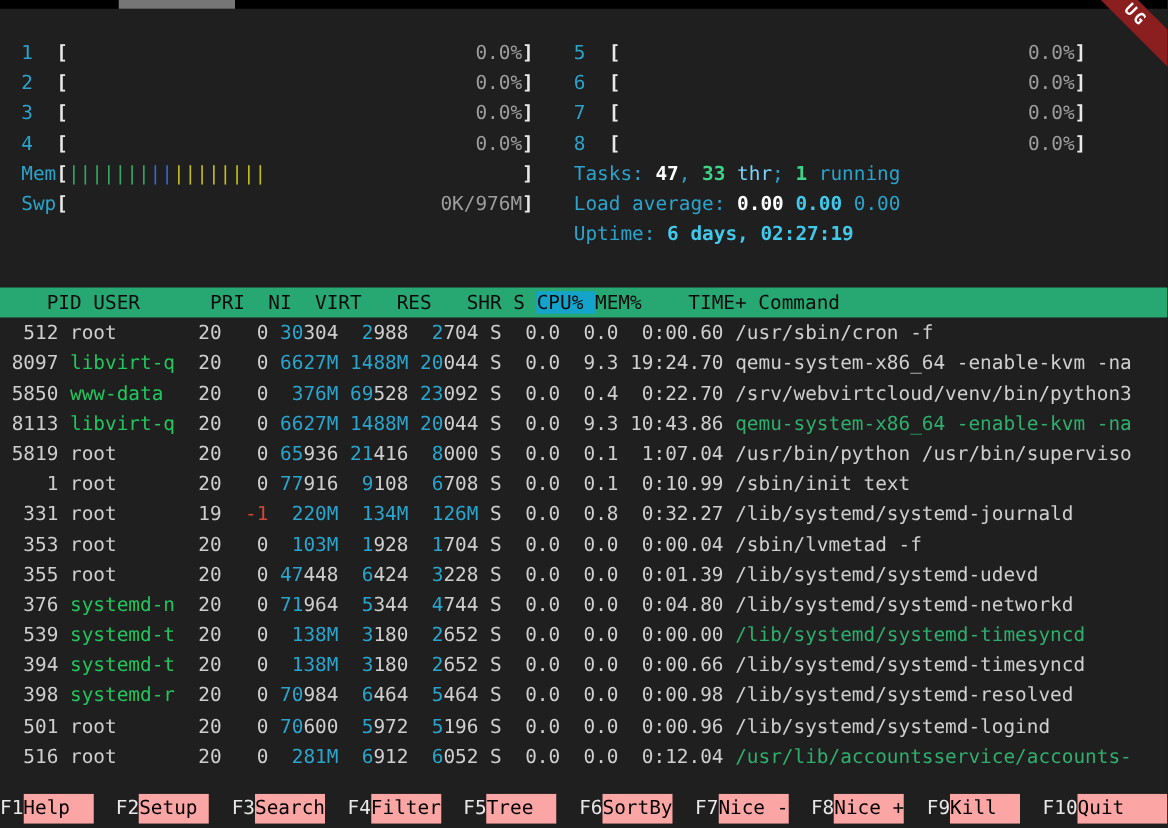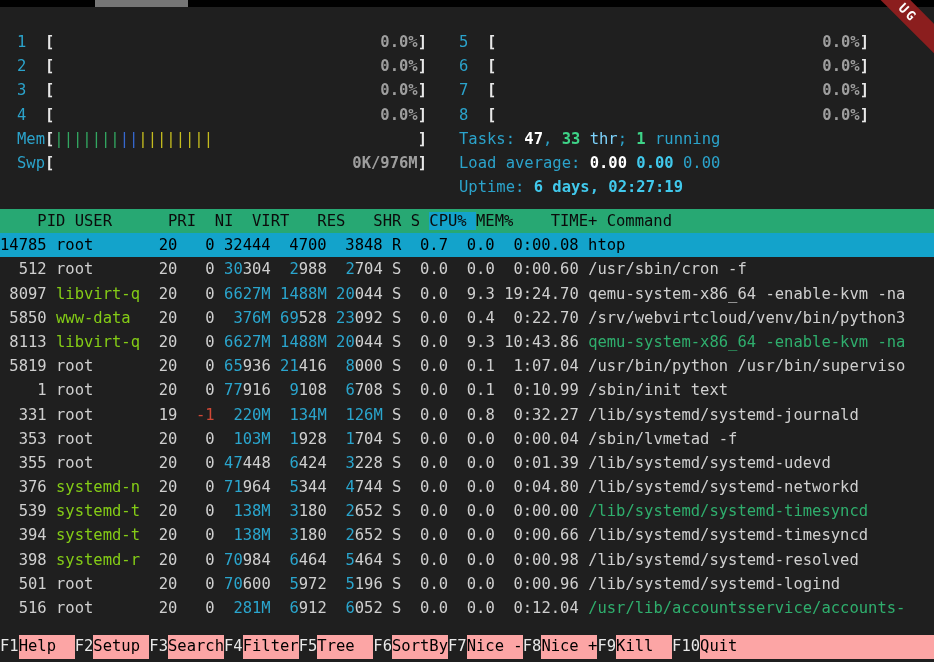--- a/index.html
+++ b/index.html
@@ -21,38 +21,38 @@
   .mcol-left{left:17px;width:410px;}
   .mcol-right{left:459px;width:410px;}
   .mrow{height:24.2px;line-height:24.2px;display:flex;white-space:pre;overflow:hidden;}
   .mrow .fill{flex:1 1 auto;overflow:hidden;white-space:pre;}
   .txtrow{display:block;}
   .c-cyan{color:#2ba3cb;}
   .c-bc{color:#41c9ec;font-weight:bold;}
   .c-bw{color:#ffffff;font-weight:bold;}
   .c-w{color:#cfcfcf;}
   .c-b{color:#e8e8e8;font-weight:bold;}
-  .c-dim{color:#9e9e9e;font-weight:bold;}
-  .c-gray{color:#84cc16;}
+  .c-dim{color:#9e9e9e;}
+  .c-gray{color:#22c55e;}
   .c-g{color:#7dd3fc;}
   .c-bg{color:#3ed488;font-weight:bold;}
   .c-red{color:#d14836;}
   .c-cmdg{color:#2fae6d;}
   .c-num{color:#2aa5cd;margin-top:45px;}
   .bar-g{color:#33a862;}
   .bar-b{color:#3668cf;}
   .bar-y{color:#c4bc1f;}
-  .table{position:absolute;top:209px;left:0;width:934px;}
+  .table{position:absolute;top:230px;left:0;width:934px;}
   .trow{height:24.2px;line-height:24.2px;white-space:pre;overflow:hidden;}
   .thead{background:#27a873;color:#0b0b0b;}
   .thead .sortcol{background:#13a3cb;}
   .trow.selected{background:#13a3cb;color:#000;}
   .fbar{
     position:absolute;top:635.4px;left:0;width:934px;height:23.6px;
-    display:flex;line-height:23.6px;white-space:pre;overflow:hidden;
+    display:flex;line-height:23.6px;white-space:pre;overflow:hidden;gap:18px;
   }
   .fk{display:flex;white-space:pre;}
   .fk-key{color:#e8e8e8;}
   .fk-label{background:#fca5a5;color:#000;}
   .fk:last-child{flex:1 1 auto;}
   .fk:last-child .fk-label{flex:1 1 auto;}
 </style>
 </head>
 <body>
 
@@ -75,21 +75,20 @@
       <div class="mrow"><span class="c-cyan">7  </span><span class="c-b">[</span><span class="fill"></span><span class="c-dim">0.0%</span><span class="c-b">]</span></div>
       <div class="mrow"><span class="c-cyan">8  </span><span class="c-b">[</span><span class="fill"></span><span class="c-dim">0.0%</span><span class="c-b">]</span></div>
       <div class="mrow txtrow"><span class="c-cyan">Tasks: </span><span class="c-bw">47</span><span class="c-cyan">, </span><span class="c-bg">33</span><span class="c-g"> thr</span><span class="c-cyan">; </span><span class="c-bg">1</span><span class="c-cyan"> running</span></div>
       <div class="mrow txtrow"><span class="c-cyan">Load average: </span><span class="c-bw">0.00</span><span> </span><span class="c-bc">0.00</span><span> </span><span class="c-cyan">0.00</span></div>
       <div class="mrow txtrow"><span class="c-cyan">Uptime: </span><span class="c-bc">6 days, 02:27:19</span></div>
     </div>
 </div>
 
 <div class="table" id="proc-table">
     <div class="trow thead">  <span class="">  PID </span><span class="">USER      </span><span class="">PRI </span><span class=""> NI </span><span class=""> VIRT </span><span class="">  RES </span><span class="">  SHR </span><span class="">S </span><span class="sortcol">CPU% </span><span class="">MEM% </span><span class="">   TIME+ </span><span class="">Command</span></div>
-    <div class="trow selected"><span>14785</span> <span>root     </span> <span> 20</span> <span>  0</span> 32444  4700  3848 <span>R</span> <span> 0.7</span> <span> 0.0</span> <span> 0:00.08</span> <span>htop</span></div>
     <div class="trow"><span class="c-w">  512</span> <span class="c-w">root     </span> <span class="c-w"> 20</span> <span class="c-w">  0</span> <span class="c-num">30</span><span class="c-w">304</span>  <span class="c-num">2</span><span class="c-w">988</span>  <span class="c-num">2</span><span class="c-w">704</span> <span class="c-w">S</span> <span class="c-w"> 0.0</span> <span class="c-w"> 0.0</span> <span class="c-w"> 0:00.60</span> <span class="c-w">/usr/sbin/cron -f</span></div>
     <div class="trow"><span class="c-w"> 8097</span> <span class="c-gray">libvirt-q</span> <span class="c-w"> 20</span> <span class="c-w">  0</span> <span class="c-num">6627M</span> <span class="c-num">1488M</span> <span class="c-num">20</span><span class="c-w">044</span> <span class="c-w">S</span> <span class="c-w"> 0.0</span> <span class="c-w"> 9.3</span> <span class="c-w">19:24.70</span> <span class="c-w">qemu-system-x86_64 -enable-kvm -na</span></div>
     <div class="trow"><span class="c-w"> 5850</span> <span class="c-gray">www-data </span> <span class="c-w"> 20</span> <span class="c-w">  0</span> <span class="c-num"> 376M</span> <span class="c-num">69</span><span class="c-w">528</span> <span class="c-num">23</span><span class="c-w">092</span> <span class="c-w">S</span> <span class="c-w"> 0.0</span> <span class="c-w"> 0.4</span> <span class="c-w"> 0:22.70</span> <span class="c-w">/srv/webvirtcloud/venv/bin/python3</span></div>
     <div class="trow"><span class="c-w"> 8113</span> <span class="c-gray">libvirt-q</span> <span class="c-w"> 20</span> <span class="c-w">  0</span> <span class="c-num">6627M</span> <span class="c-num">1488M</span> <span class="c-num">20</span><span class="c-w">044</span> <span class="c-w">S</span> <span class="c-w"> 0.0</span> <span class="c-w"> 9.3</span> <span class="c-w">10:43.86</span> <span class="c-cmdg">qemu-system-x86_64 -enable-kvm -na</span></div>
     <div class="trow"><span class="c-w"> 5819</span> <span class="c-w">root     </span> <span class="c-w"> 20</span> <span class="c-w">  0</span> <span class="c-num">65</span><span class="c-w">936</span> <span class="c-num">21</span><span class="c-w">416</span>  <span class="c-num">8</span><span class="c-w">000</span> <span class="c-w">S</span> <span class="c-w"> 0.0</span> <span class="c-w"> 0.1</span> <span class="c-w"> 1:07.04</span> <span class="c-w">/usr/bin/python /usr/bin/superviso</span></div>
     <div class="trow"><span class="c-w">    1</span> <span class="c-w">root     </span> <span class="c-w"> 20</span> <span class="c-w">  0</span> <span class="c-num">77</span><span class="c-w">916</span>  <span class="c-num">9</span><span class="c-w">108</span>  <span class="c-num">6</span><span class="c-w">708</span> <span class="c-w">S</span> <span class="c-w"> 0.0</span> <span class="c-w"> 0.1</span> <span class="c-w"> 0:10.99</span> <span class="c-w">/sbin/init text</span></div>
     <div class="trow"><span class="c-w">  331</span> <span class="c-w">root     </span> <span class="c-w"> 19</span> <span class="c-red"> -1</span> <span class="c-num"> 220M</span> <span class="c-num"> 134M</span> <span class="c-num"> 126M</span> <span class="c-w">S</span> <span class="c-w"> 0.0</span> <span class="c-w"> 0.8</span> <span class="c-w"> 0:32.27</span> <span class="c-w">/lib/systemd/systemd-journald</span></div>
     <div class="trow"><span class="c-w">  353</span> <span class="c-w">root     </span> <span class="c-w"> 20</span> <span class="c-w">  0</span> <span class="c-num"> 103M</span>  <span class="c-num">1</span><span class="c-w">928</span>  <span class="c-num">1</span><span class="c-w">704</span> <span class="c-w">S</span> <span class="c-w"> 0.0</span> <span class="c-w"> 0.0</span> <span class="c-w"> 0:00.04</span> <span class="c-w">/sbin/lvmetad -f</span></div>
     <div class="trow"><span class="c-w">  355</span> <span class="c-w">root     </span> <span class="c-w"> 20</span> <span class="c-w">  0</span> <span class="c-num">47</span><span class="c-w">448</span>  <span class="c-num">6</span><span class="c-w">424</span>  <span class="c-num">3</span><span class="c-w">228</span> <span class="c-w">S</span> <span class="c-w"> 0.0</span> <span class="c-w"> 0.0</span> <span class="c-w"> 0:01.39</span> <span class="c-w">/lib/systemd/systemd-udevd</span></div>
     <div class="trow"><span class="c-w">  376</span> <span class="c-gray">systemd-n</span> <span class="c-w"> 20</span> <span class="c-w">  0</span> <span class="c-num">71</span><span class="c-w">964</span>  <span class="c-num">5</span><span class="c-w">344</span>  <span class="c-num">4</span><span class="c-w">744</span> <span class="c-w">S</span> <span class="c-w"> 0.0</span> <span class="c-w"> 0.0</span> <span class="c-w"> 0:04.80</span> <span class="c-w">/lib/systemd/systemd-networkd</span></div>

